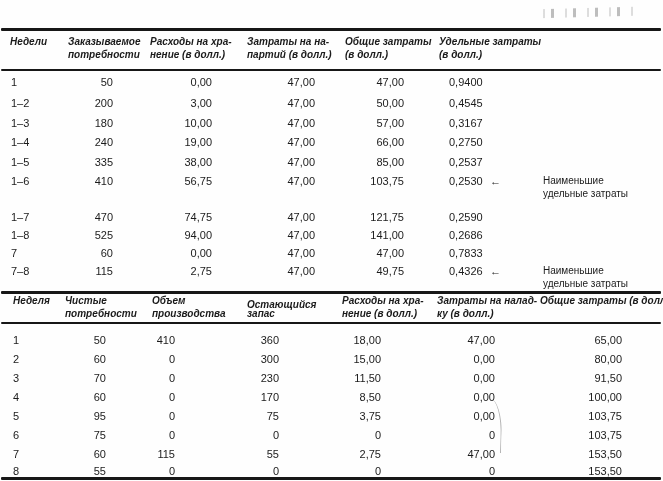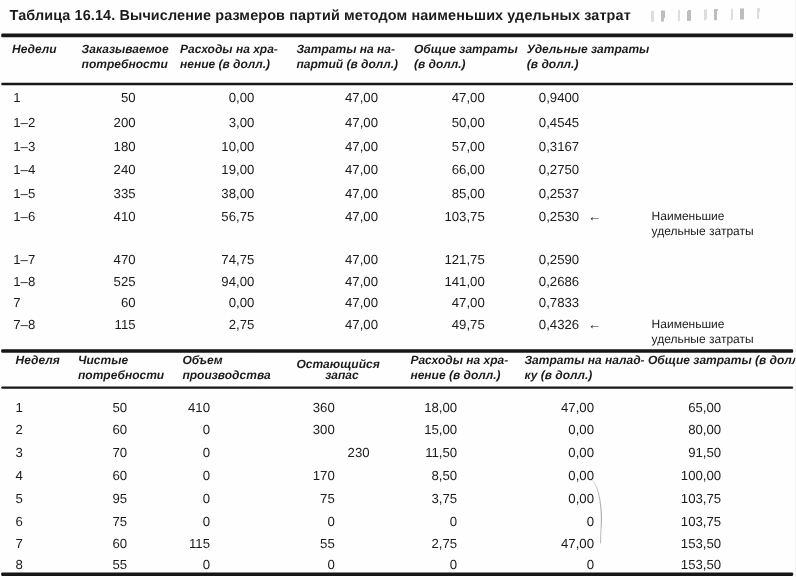--- a/index.html
+++ b/index.html
@@ -32,21 +32,21 @@
   .t1c5{left:449px;}
   .arrow{position:absolute;left:490px;font-size:11px;line-height:1.1;}
   .note{position:absolute;left:543px;font-size:10px;white-space:nowrap;line-height:1.1;}
   
   .t2c0{left:13px;}
   .t2c1{width:106px;}
   .t2c2{width:175px;}
   .t2c3{width:279px;}
   .t2c4{width:381px;}
   .t2c5{width:495px;}
-  .t2c6{width:601px;}
+  .t2c6{width:601px;padding-left:21px;}
   
   .artifact{
     position:absolute;left:538px;top:8px;width:96px;height:9px;opacity:.55;
     background:
       repeating-linear-gradient(93deg,
         transparent 0 5px, rgba(40,40,40,.28) 5px 7px,
         transparent 7px 13px, rgba(40,40,40,.55) 13px 16px,
         transparent 16px 22px);
     transform:rotate(-1.5deg);
   }
@@ -54,21 +54,20 @@
     position:absolute;left:488px;top:399px;width:13px;height:54px;
     border-right:1.5px solid rgba(80,80,80,.45);
     border-top-right-radius:90% 70%;
     transform:rotate(2deg);
   }
 </style>
 </head>
 <body>
 
 <div class="page">
-  <div class="title">Таблица 16.14. Вычисление размеров партий методом наименьших удельных затрат</div>
   <div class="artifact"></div>
 
   <div class="rule r1"></div>
   <div class="rule r2"></div>
   <div class="rule r3"></div>
   <div class="rule r4"></div>
   <div class="rule r5"></div>
 
   <div id="t1-headers">
       <span class="hdr" style="left: 10px; top: 36px;">Недели</span>
@@ -151,21 +150,21 @@
       <span class="note" style="top: 265px;">Наименьшие</span>
       <span class="note" style="top: 278px;">удельные затраты</span>
     </div>
   <div id="t2-headers">
       <span class="hdr" style="left: 13px; top: 295px;">Неделя</span>
       <span class="hdr" style="left: 65px; top: 295px;">Чистые</span>
       <span class="hdr" style="left: 65px; top: 308px;">потребности</span>
       <span class="hdr" style="left: 152px; top: 295px;">Объем</span>
       <span class="hdr" style="left: 152px; top: 308px;">производства</span>
       <span class="hdr" style="left: 247px; top: 299px;">Остающийся</span>
-      <span class="hdr" style="left: 247px; top: 308px; margin-left: 24px;">запас</span>
+      <span class="hdr" style="left: 247px; top: 308px;">запас</span>
       <span class="hdr" style="left: 342px; top: 295px;">Расходы на хра-</span>
       <span class="hdr" style="left: 342px; top: 308px;">нение (в долл.)</span>
       <span class="hdr" style="left: 437px; top: 295px;">Затраты на налад-</span>
       <span class="hdr" style="left: 437px; top: 308px;">ку (в долл.)</span>
       <span class="hdr" style="left: 540px; top: 295px;">Общие затраты (в долл.)</span>
     </div>
   <div id="t2-body">
       <span class="cell t2c0" style="top: 334px;">1</span>
       <span class="cell t2c1 rs" style="top: 334px;">50</span>
       <span class="cell t2c2 rs" style="top: 334px;">410</span>
@@ -176,21 +175,21 @@
       <span class="cell t2c0" style="top: 353px;">2</span>
       <span class="cell t2c1 rs" style="top: 353px;">60</span>
       <span class="cell t2c2 rs" style="top: 353px;">0</span>
       <span class="cell t2c3 rs" style="top: 353px;">300</span>
       <span class="cell t2c4 rs" style="top: 353px;">15,00</span>
       <span class="cell t2c5 rs" style="top: 353px;">0,00</span>
       <span class="cell t2c6 rs" style="top: 353px;">80,00</span>
       <span class="cell t2c0" style="top: 372px;">3</span>
       <span class="cell t2c1 rs" style="top: 372px;">70</span>
       <span class="cell t2c2 rs" style="top: 372px;">0</span>
-      <span class="cell t2c3 rs" style="top: 372px; padding-left: 29px;">230</span>
+      <span class="cell t2c3 rs" style="top: 372px;">230</span>
       <span class="cell t2c4 rs" style="top: 372px;">11,50</span>
       <span class="cell t2c5 rs" style="top: 372px;">0,00</span>
       <span class="cell t2c6 rs" style="top: 372px;">91,50</span>
       <span class="cell t2c0" style="top: 391px;">4</span>
       <span class="cell t2c1 rs" style="top: 391px;">60</span>
       <span class="cell t2c2 rs" style="top: 391px;">0</span>
       <span class="cell t2c3 rs" style="top: 391px;">170</span>
       <span class="cell t2c4 rs" style="top: 391px;">8,50</span>
       <span class="cell t2c5 rs" style="top: 391px;">0,00</span>
       <span class="cell t2c6 rs" style="top: 391px;">100,00</span>

